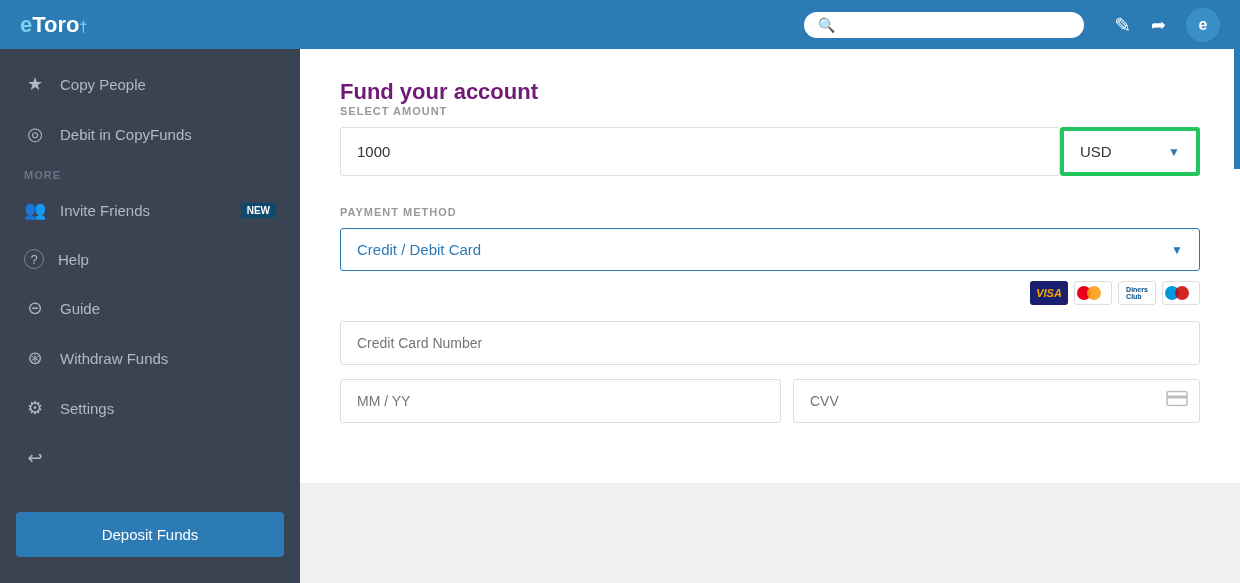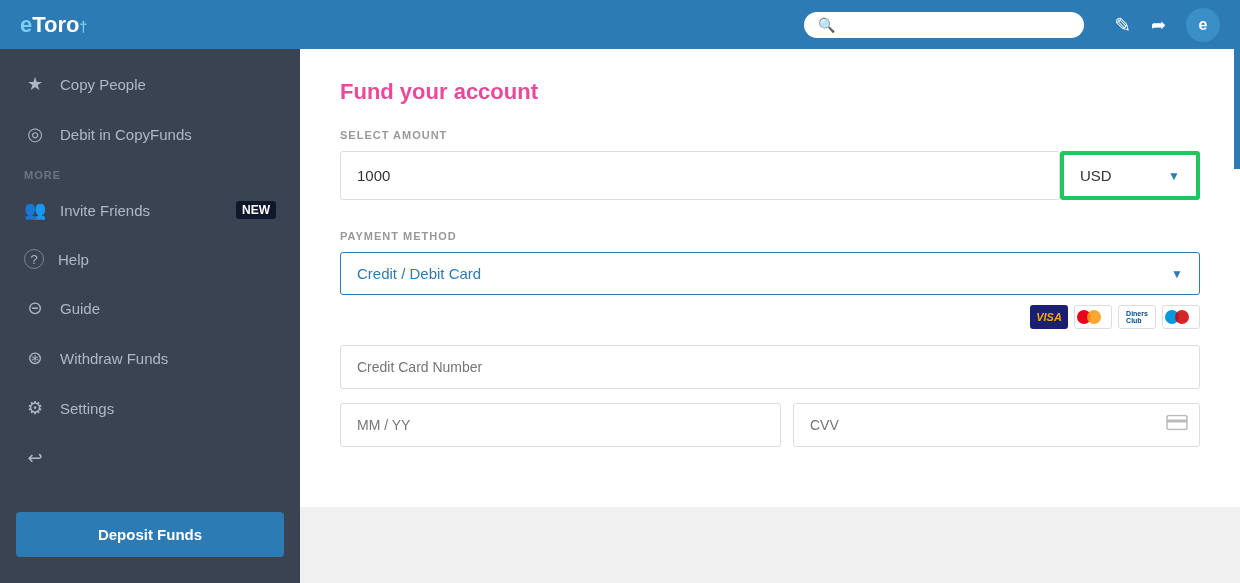--- a/index.html
+++ b/index.html
@@ -80,43 +80,43 @@
       align-items: center;
       padding: 14px 24px;
       color: #b0b8c5;
       cursor: pointer;
       font-size: 15px;
       gap: 14px;
     }
     .sidebar-icon { font-size: 18px; width: 22px; text-align: center; }
     .sidebar-label { flex: 1; }
     .badge-new {
-      background: #0f172a;
+      background: #0c4a6e;
       color: white;
-      font-size: 12px;
+      font-size: 10px;
       padding: 2px 6px;
       border-radius: 3px;
       font-weight: bold;
     }
     .more-label {
       color: #6b7585;
       font-size: 11px;
       padding: 10px 24px 4px;
       font-weight: 600;
       letter-spacing: 1px;
     }
     .deposit-btn {
       margin: auto 16px 16px;
       background: #2d7bb5;
       color: white;
       border: none;
       border-radius: 4px;
       padding: 14px;
       font-size: 15px;
-      font-weight: 700;
+      font-weight: 400;
       cursor: pointer;
       width: calc(100% - 32px);
     }
 
     
     .main {
       flex: 1;
       background: #f0f0f0;
       overflow-y: auto;
       position: relative;
@@ -134,22 +134,21 @@
       background: white;
       margin: 0 0 0 0;
       padding: 30px 40px 40px;
       min-height: 100%;
       position: relative;
     }
 
     .panel-title {
       font-size: 22px;
       font-weight: 600;
-      color: #ec4899;
-      margin-bottom: 24px;
+      color: #701a75;
     }
 
     .form-section-label {
       font-size: 11px;
       color: #999;
       font-weight: 600;
       letter-spacing: 1px;
       margin-bottom: 10px;
     }
 

